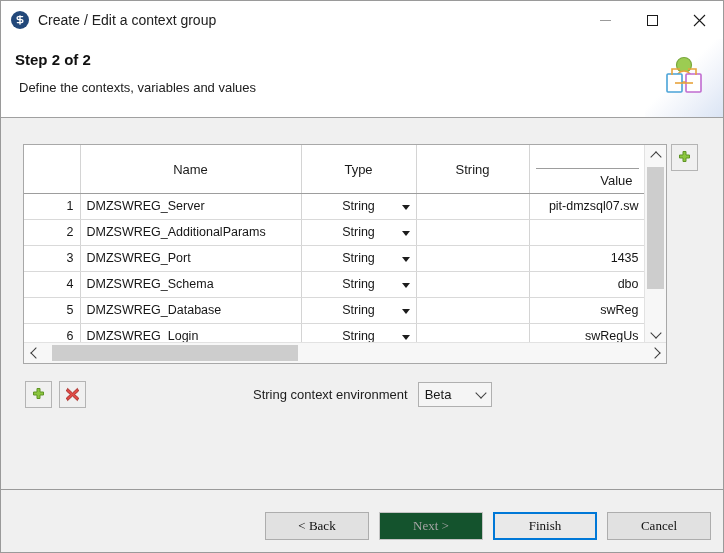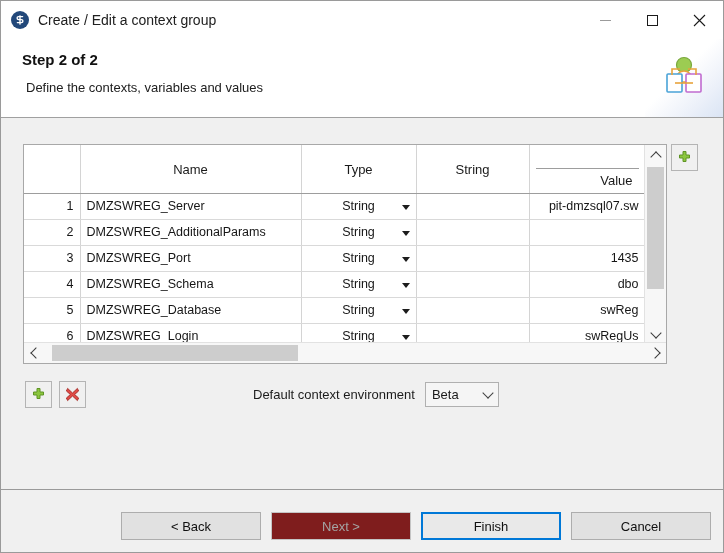--- a/index.html
+++ b/index.html
@@ -75,21 +75,21 @@
     width: 11px;
     height: 11px;
     border: 1px solid #1b1b1b;
     box-sizing: border-box;
   }
 
   
   .header {
     background: #ffffff;
     border-bottom: 1px solid #a0a0a0;
-    padding: 6px 0 0 7px;
+    padding: 6px 0 0 0;
     position: relative;
     flex: 0 0 auto;
     height: 79px;
     box-sizing: border-box;
     overflow: hidden;
   }
   .header-step {
     font-size: 15px;
     font-weight: bold;
     color: #111111;
@@ -337,36 +337,36 @@
     background: #f0f0f0;
     flex: 0 0 auto;
     display: flex;
     align-items: center;
     justify-content: flex-end;
     padding-right: 12px;
     gap: 10px;
     box-sizing: border-box;
   }
   .btn {
-    width: 140px;
+    width: 104px;
     height: 28px;
     border: 1px solid #adadad;
     background: #e1e1e1;
     box-sizing: border-box;
     font-size: 13px;
     color: #101010;
     display: flex;
     align-items: center;
     justify-content: center;
-    font-family: Liberation Sans, sans-serif;
+    font-family: Liberation Serif, serif;
     margin-top: 10px;
   }
   .btn.disabled {
     color: #a4a4a4;
-    background: #7f1d1d;
+    background: #14532d;
     border-color: #c4c4c4;
   }
   .btn.default {
     border: 2px solid #0078d7;
     background: #e9e9e9;
     color: #101010;
   }
 </style>
 </head>
 <body>
@@ -508,21 +508,21 @@
         </svg>
       </div>
       <div class="tool-btn">
         <svg width="15" height="15" viewBox="0 0 15 15" aria-hidden="true">
           <path d="M2.6 1.4 L7.5 6 L12.4 1.4 L13.6 4 L9.6 7.5 L13.6 11 L12.4 13.6 L7.5 9 L2.6 13.6 L1.4 11 L5.4 7.5 L1.4 4 Z" fill="#e04a46" stroke="#a52a26" stroke-width="0.9"></path>
         </svg>
       </div>
     </div>
 
     <div class="env-row">
-      <span class="env-label">Default context environment</span>
+      <span class="env-label">String context environment</span>
       <div class="env-combo">
         <span>Beta</span>
         <span class="combo-chev"></span>
       </div>
     </div>
 
   </div>
 
   <div class="footer">
     <div class="btn">&lt; Back</div>

